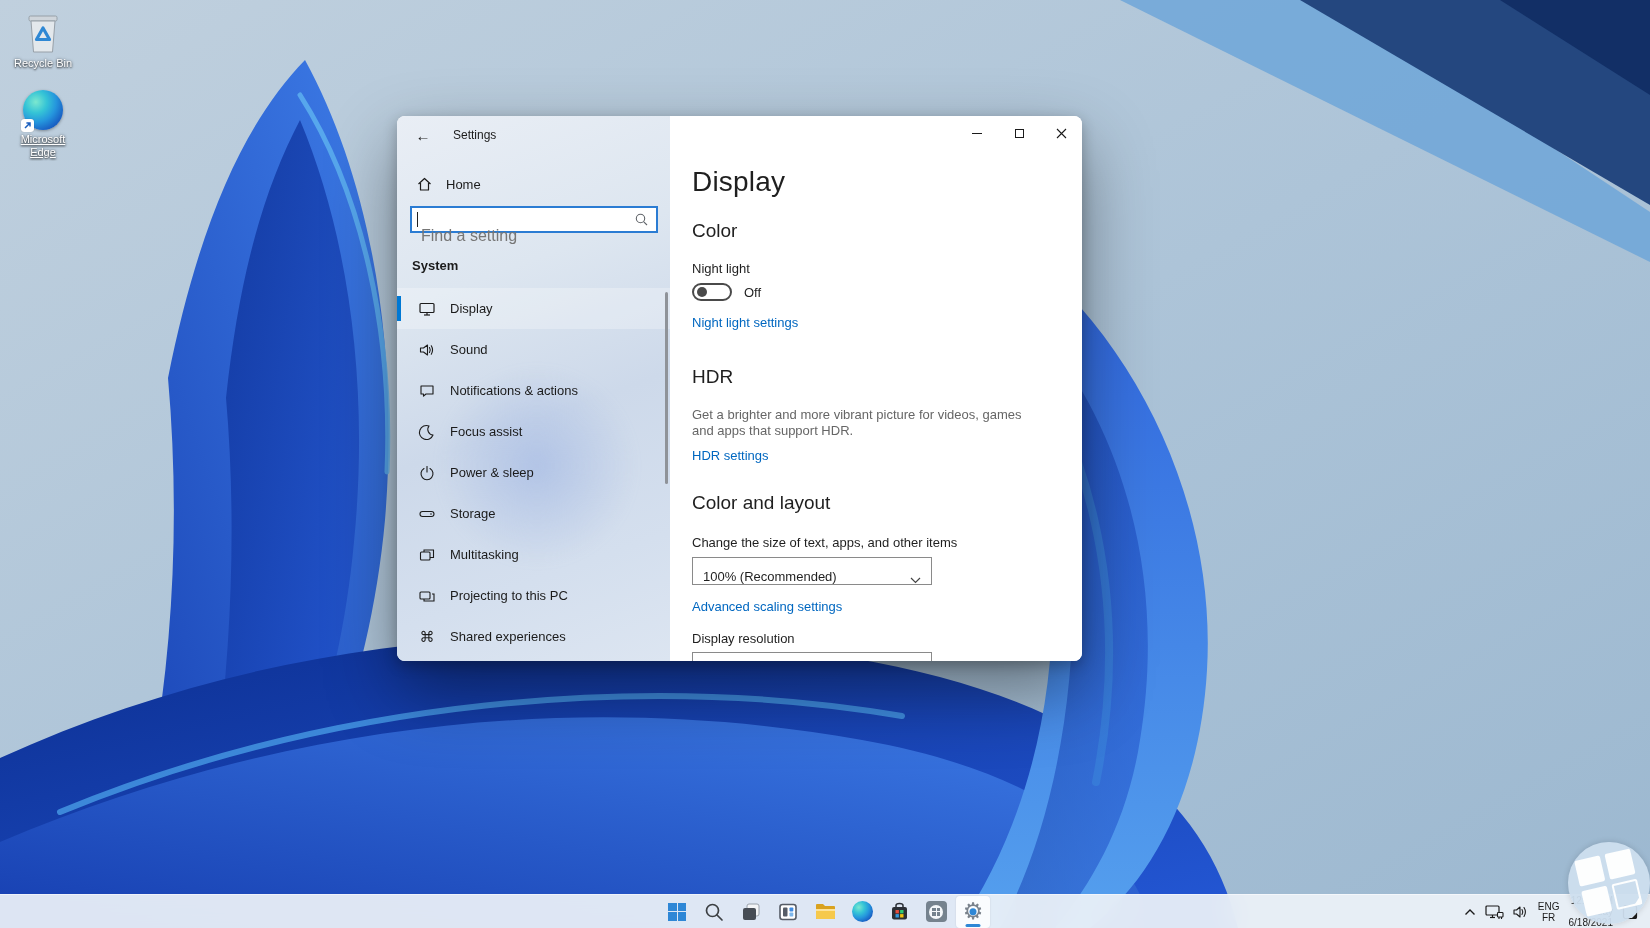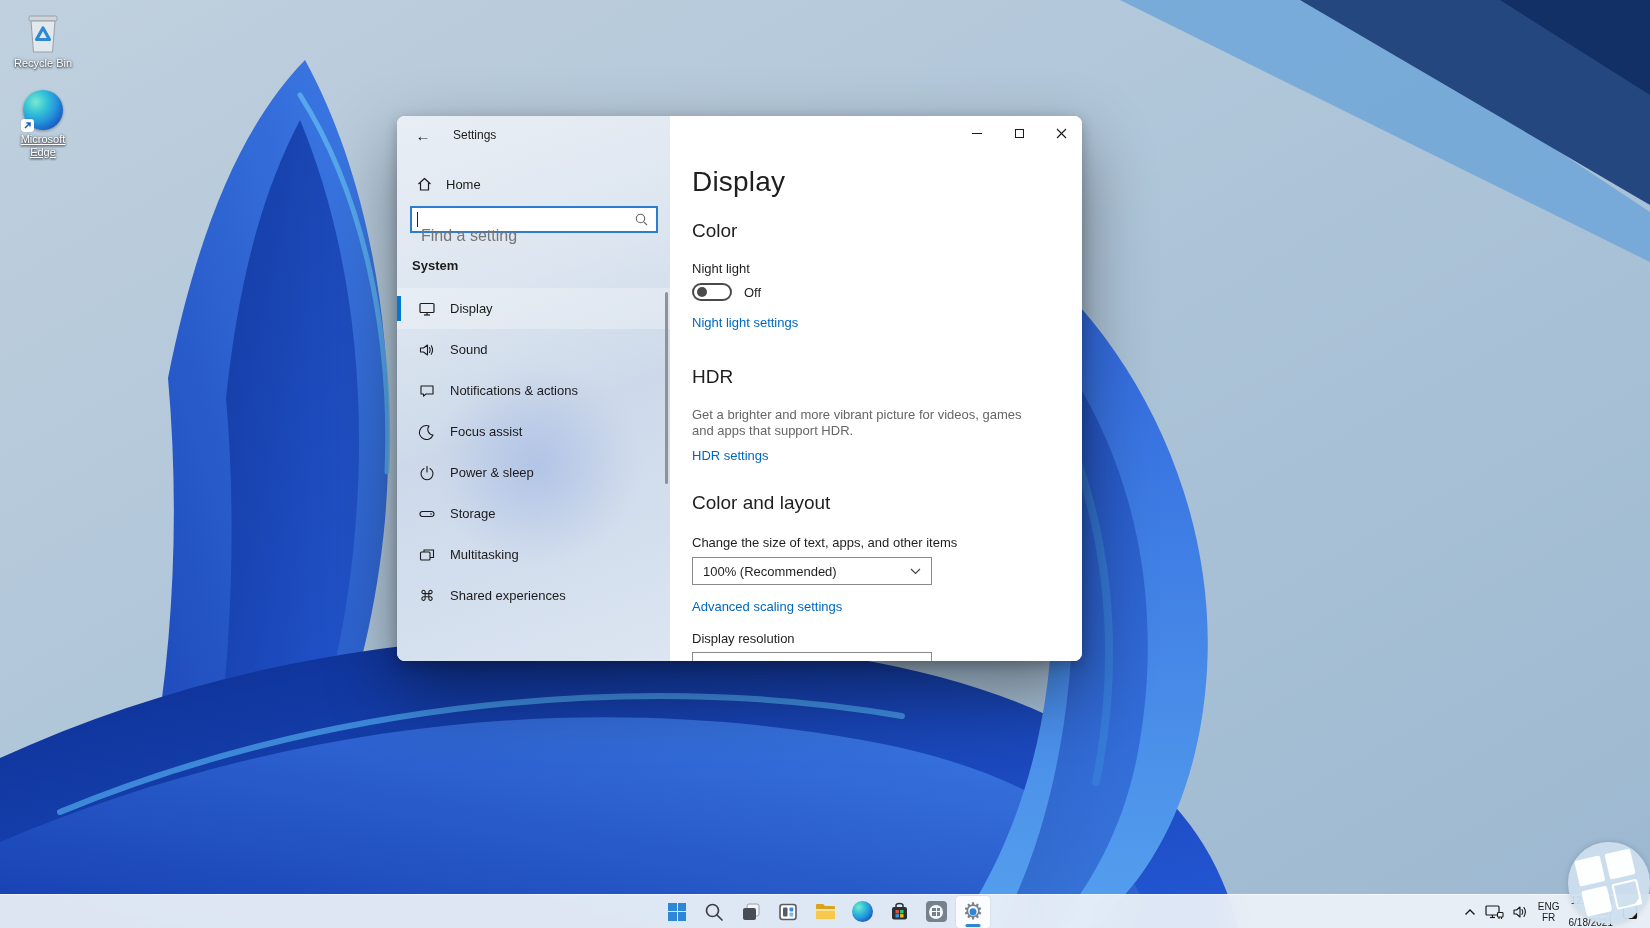--- a/index.html
+++ b/index.html
@@ -58,21 +58,21 @@
   .content { position:absolute; left:22px; top:0; width:380px; }
   .page-title { position:absolute; top:50px; left:0; font-size:28px; font-weight:300; color:#1f1f1f; letter-spacing:.2px; white-space:nowrap; }
   .h2 { position:absolute; left:0; font-size:19px; font-weight:400; color:#1f1f1f; white-space:nowrap; }
   .lbl { position:absolute; left:0; font-size:13px; color:#1f1f1f; white-space:nowrap; }
   .desc { position:absolute; left:0; font-size:13px; color:#666; line-height:16px; width:348px; }
   .link { position:absolute; left:0; font-size:13px; color:#0067c0; white-space:nowrap; cursor:pointer; }
   .toggle-row { position:absolute; left:0; top:167px; display:flex; align-items:center; gap:12px; }
   .toggle { width:40px; height:18px; border:2px solid #4a4a4a; border-radius:10px; position:relative; background:#fff; }
   .toggle .knob { position:absolute; left:3px; top:2px; width:10px; height:10px; border-radius:50%; background:#4a4a4a; }
   .select { position:absolute; left:0; width:240px; height:28px; border:1.5px solid #8a8a8a; background:#fff;
-      display:flex; align-items:center; font-size:13px; color:#1f1f1f; padding:0 10px; justify-content:space-between; }
+      display:flex; align-items:flex-end; font-size:13px; color:#1f1f1f; padding:0 10px; justify-content:space-between; }
   .select-partial { position:absolute; left:0; top:536px; width:240px; height:14px; border:1.5px solid #8a8a8a; border-bottom:none; background:#fff; }
 
   
   .taskbar { position:absolute; left:0; bottom:0; width:100%; height:34px; z-index:10;
       background:rgba(237,242,248,.93); backdrop-filter:blur(14px); border-top:1px solid rgba(255,255,255,.5); }
   .tb-center { position:absolute; left:50%; top:0; transform:translateX(-50%); height:100%; display:flex; align-items:center; gap:3px; }
   .tb-btn { width:34px; height:32px; border-radius:4px; display:flex; align-items:center; justify-content:center; position:relative; }
   .tb-btn.active { background:rgba(255,255,255,.82); box-shadow:0 0 2px rgba(0,0,0,.12); }
   .tb-btn.active::after { content:""; position:absolute; bottom:1px; left:50%; transform:translateX(-50%); width:15px; height:3px;
       border-radius:2px; background:#2e87d6; }
@@ -248,20 +248,29 @@
       <div class="nav-item">
         <span class="nicon">
           <svg width="18" height="18" viewBox="0 0 18 18">
               <rect x="2.5" y="6" width="9.5" height="8" rx="1" fill="none" stroke="#1b1b1b" stroke-width="1.1"></rect>
               <path d="M6 6 V4 H15.5 V11.5 H12" fill="none" stroke="#1b1b1b" stroke-width="1.1"></path>
             </svg>
         </span>
         <span>Multitasking</span>
       </div>
       <div class="nav-item">
+        <span class="nicon">
+          <svg width="18" height="18" viewBox="0 0 18 18">
+              <rect x="2" y="5" width="10" height="7" rx="1" fill="none" stroke="#1b1b1b" stroke-width="1.1"></rect>
+              <path d="M14 7 H16 V14 H6 V12" fill="none" stroke="#1b1b1b" stroke-width="1.1"></path>
+            </svg>
+        </span>
+        <span>Projecting to this PC</span>
+      </div>
+      <div class="nav-item">
         <span class="nicon" style="font-size:15px; color:#1b1b1b;">⌘</span>
         <span>Shared experiences</span>
       </div>
     </div>
 
     <div class="side-scroll"></div>
   </div>
 
   <div class="main">
     <div class="caption-btns">

